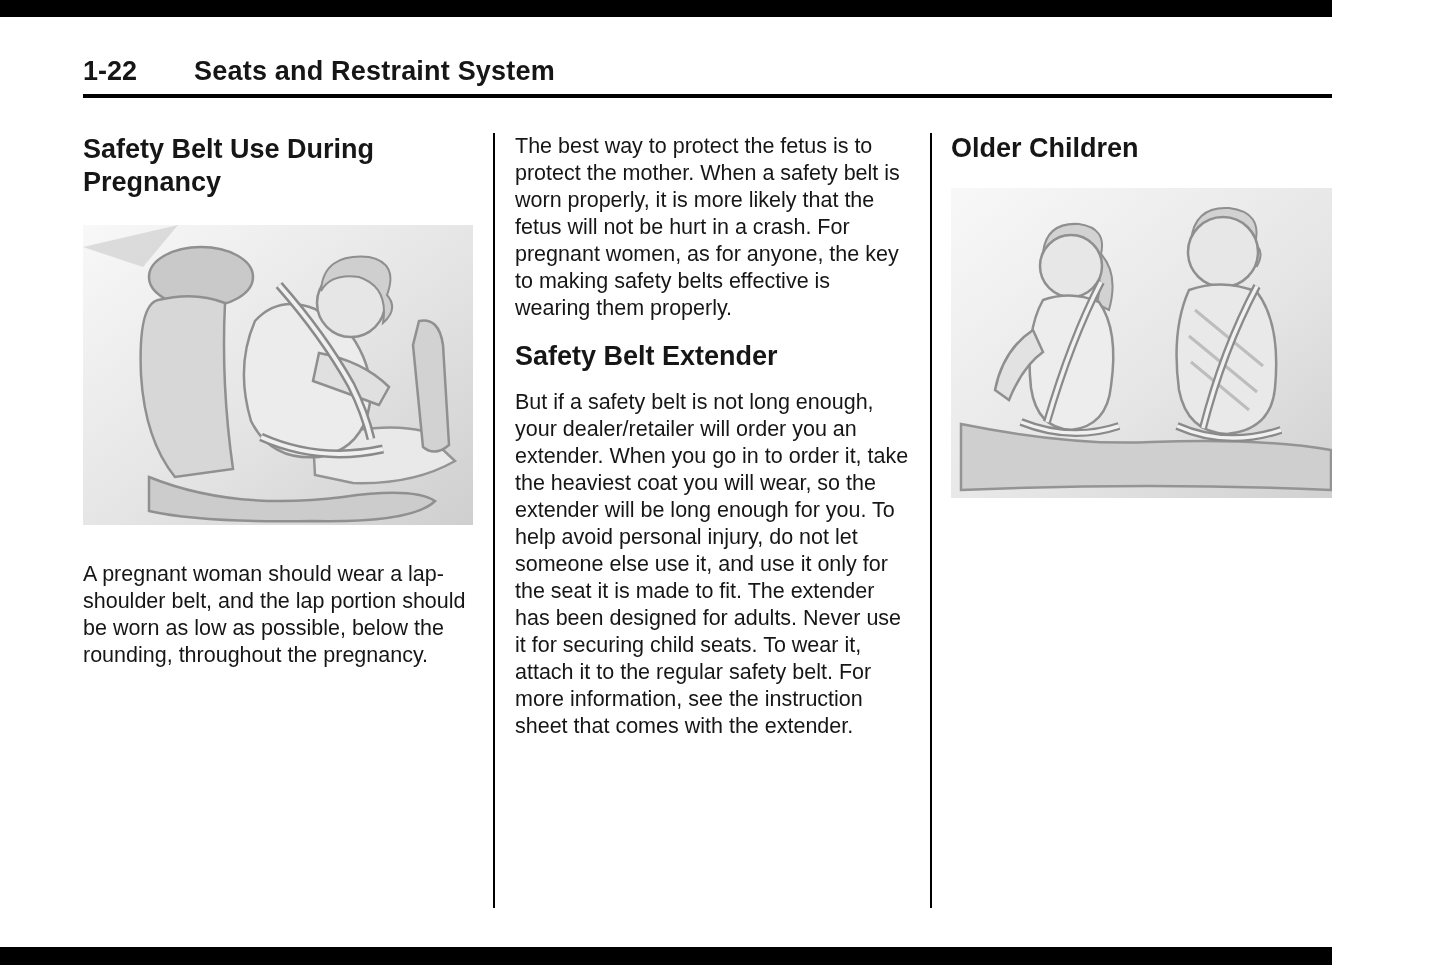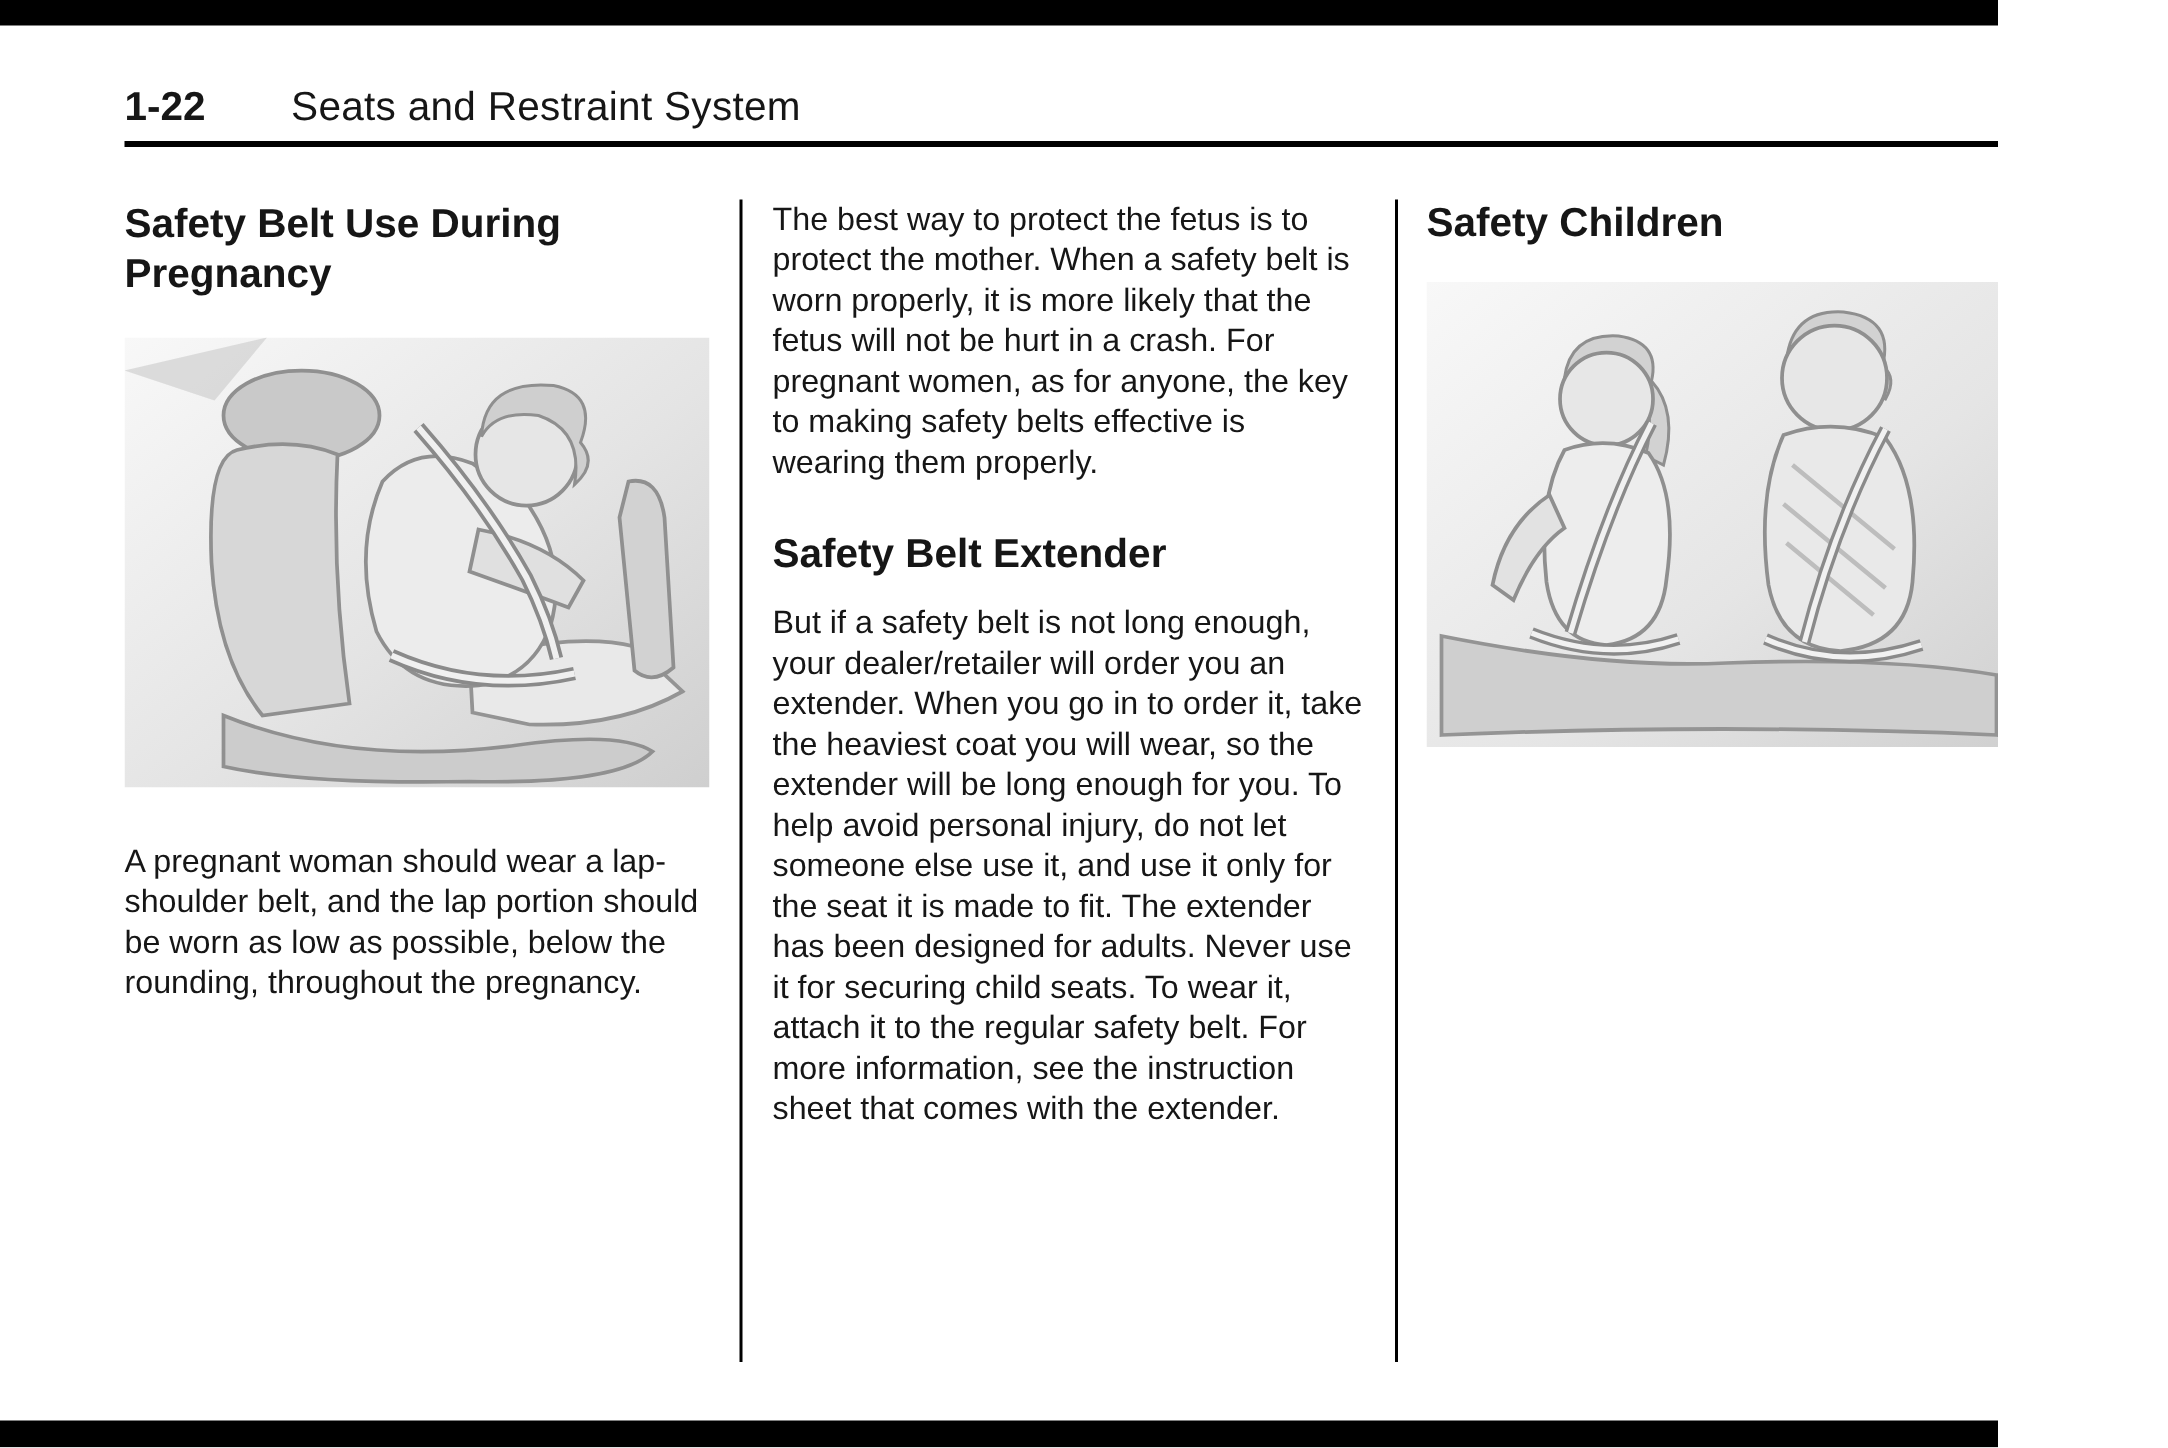--- a/index.html
+++ b/index.html
@@ -22,21 +22,21 @@
 
   .page-header {
     position: absolute;
     left: 83px;
     top: 56px;
     display: flex;
     align-items: baseline;
     white-space: nowrap;
   }
   .page-number { font-weight: 700; font-size: 27px; }
-  .header-title { font-weight: 400; font-size: 27px; margin: 0 0 0 57px; letter-spacing: 0.2px; }
+  .header-title { font-weight: 700; font-size: 27px; margin: 0 0 0 57px; letter-spacing: 0.2px; }
   .header-rule {
     position: absolute;
     left: 83px; top: 94px;
     width: 1257px; height: 4px;
     background: #000;
   }
 
   .columns {
     position: absolute;
     left: 83px; top: 133px;
@@ -62,21 +62,21 @@
     line-height: 37px;
     font-weight: 700;
     margin: 0 0 22px 0;
   }
   .subsection-heading {
     font-size: 27px;
     line-height: 31px;
     font-weight: 700;
     margin: 0 0 24px 0;
   }
-  .mt-heading { margin-top: 31px; }
+  .mt-heading { margin-top: 18px; }
 
   p.body {
     font-size: 21.5px;
     line-height: 27px;
     margin: 0 0 14px 0;
   }
 
   figure { margin: 0; }
   figure svg { display: block; width: 100%; height: 100%; }
   .fig-1 { width: 390px; height: 300px; margin: 26px 0 36px 0; }
@@ -134,21 +134,21 @@
 
     <section class="col col-2">
       <p class="body">The best way to protect the fetus is to protect the mother. When a safety belt is worn properly, it is more likely that the fetus will not be hurt in a crash. For pregnant women, as for anyone, the key to making safety belts effective is wearing them properly.</p>
       <h2 class="section-heading mt-heading">Safety Belt Extender</h2>
       <p class="body">But if a safety belt is not long enough, your dealer/retailer will order you an extender. When you go in to order it, take the heaviest coat you will wear, so the extender will be long enough for you. To help avoid personal injury, do not let someone else use it, and use it only for the seat it is made to fit. The extender has been designed for adults. Never use it for securing child seats. To wear it, attach it to the regular safety belt. For more information, see the instruction sheet that comes with the extender.</p>
     </section>
 
     <div class="divider divider-2"></div>
 
     <section class="col col-3">
-      <h2 class="subsection-heading">Safety Children</h2>
+      <h2 class="subsection-heading">Older Children</h2>
 
       <figure class="fig-2">
         <svg viewBox="0 0 388 310" preserveAspectRatio="none" aria-hidden="true">
           <defs>
             <linearGradient id="g2" x1="0" y1="0" x2="1" y2="1">
               <stop offset="0" stop-color="#f8f8f8"></stop>
               <stop offset="0.6" stop-color="#e5e5e5"></stop>
               <stop offset="1" stop-color="#d0d0d0"></stop>
             </linearGradient>
           </defs>

